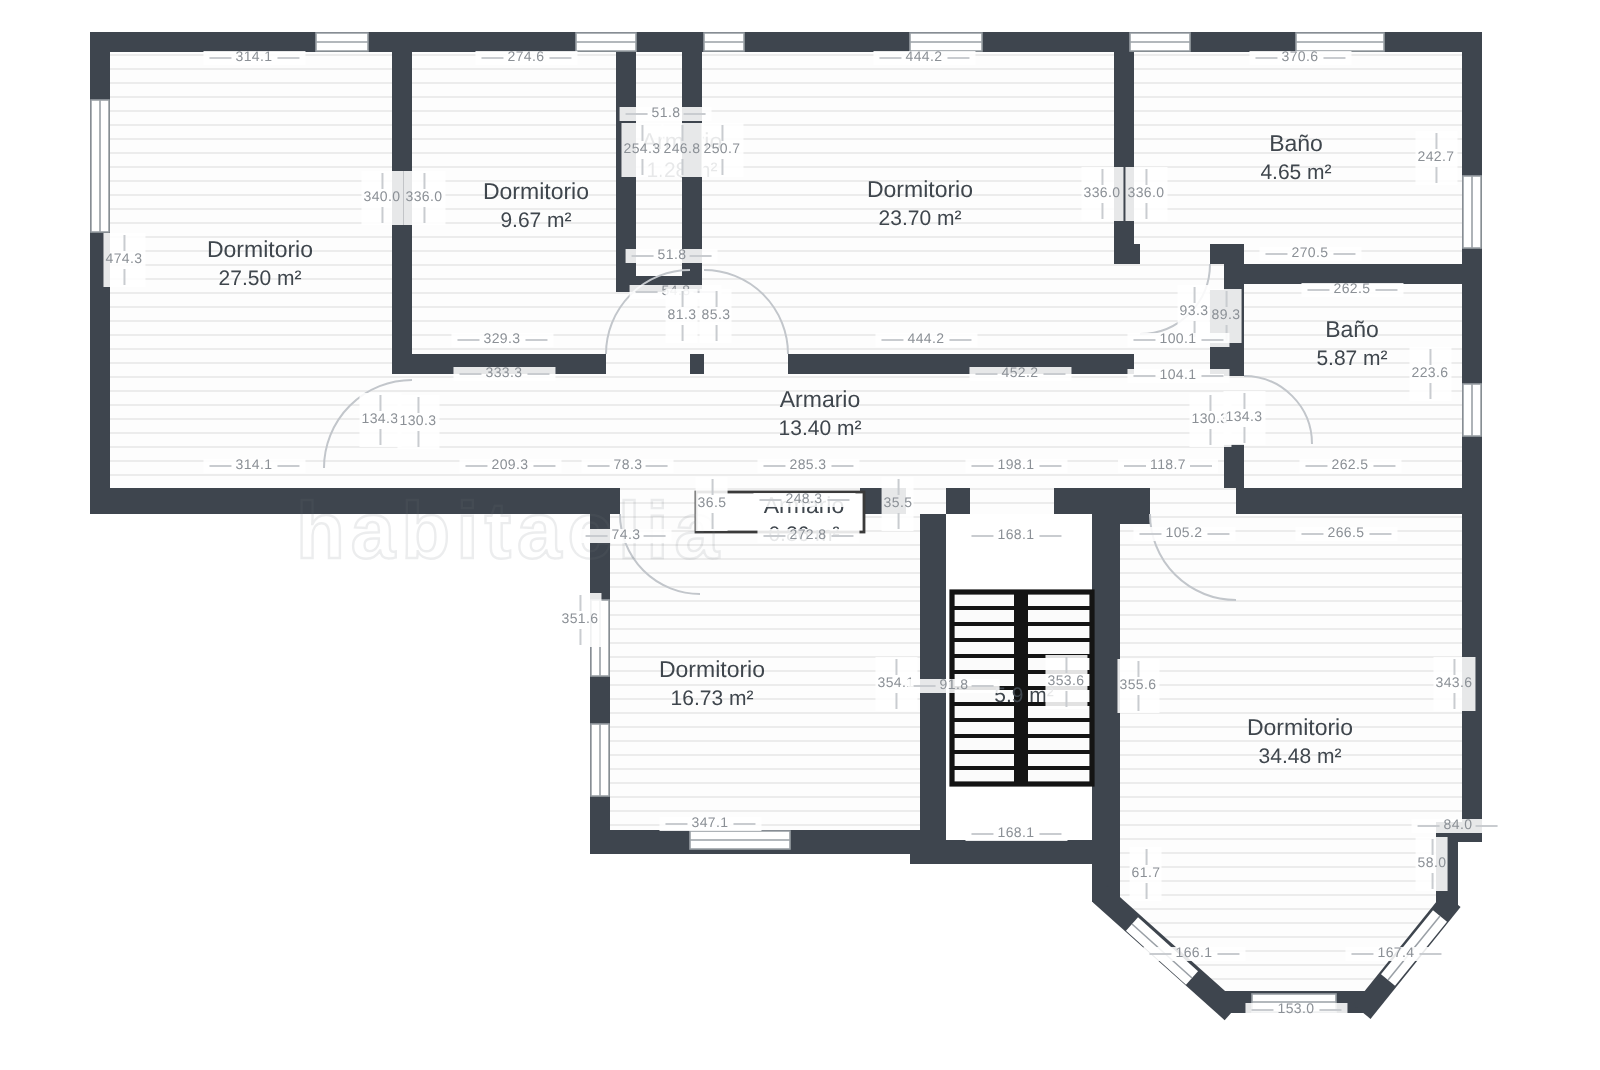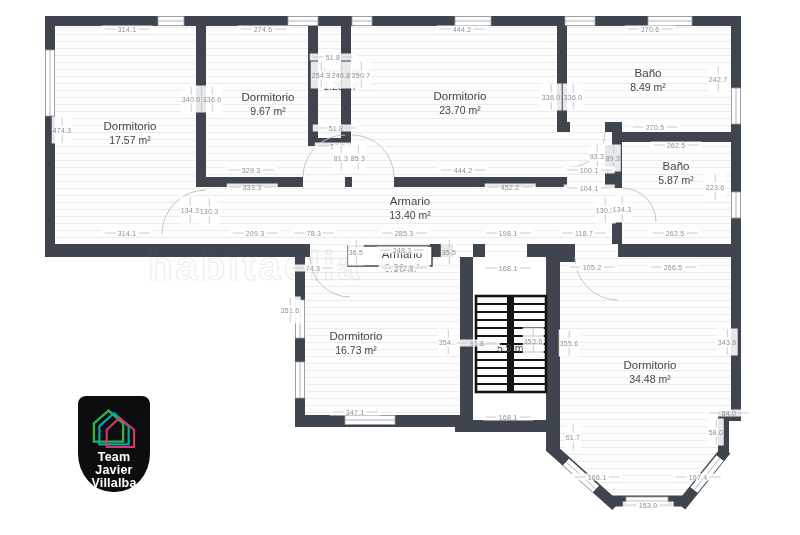--- a/index.html
+++ b/index.html
@@ -201,52 +201,40 @@
         <line class="tread" x1="476" y1="376" x2="507" y2="376"></line>
           <line class="tread" x1="514" y1="376" x2="546" y2="376"></line>
         <line class="tread" x1="476" y1="384" x2="507" y2="384"></line>
           <line class="tread" x1="514" y1="384" x2="546" y2="384"></line>
       </g>
     </g>
   </svg>
 
   <div id="watermark">habitaclia</div>
 
-  <div id="logo">
-    <svg class="houses" width="50" height="42" viewBox="0 0 54 46">
-      <path d="M5 19 L21 5 L37 19 V39 H5 Z" fill="none" stroke="#35ad4b" stroke-width="2.6"></path>
-      <path d="M11 22 L27 8 L43 22 V42 H11 Z" fill="none" stroke="#00a9ad" stroke-width="2.4"></path>
-      <path d="M19 26 L33 13 L49 26 V45 H19 Z" fill="none" stroke="#d63568" stroke-width="2.4"></path>
-    </svg>
-    <div class="txt">
-      <span>Team</span><br>
-      <span>Javier</span><br>
-      <span>Villalba</span>
-    </div>
-  </div>
 
 <div class="room-label" style="left: 130px; top: 133px;">
       <span class="nm">Dormitorio</span>
-      <span class="ar">17.57 m²</span>
+      <span class="ar">27.50 m²</span>
     </div>
     <div class="room-label" style="left: 268px; top: 104px;">
       <span class="nm">Dormitorio</span>
       <span class="ar">9.67 m²</span>
     </div>
     <div class="room-label" style="left: 341px; top: 79px;">
       <span class="nm">Armario</span>
       <span class="ar">1.28 m²</span>
     </div>
     <div class="room-label" style="left: 460px; top: 103px;">
       <span class="nm">Dormitorio</span>
       <span class="ar">23.70 m²</span>
     </div>
     <div class="room-label" style="left: 648px; top: 80px;">
       <span class="nm">Baño</span>
-      <span class="ar">8.49 m²</span>
+      <span class="ar">4.65 m²</span>
     </div>
     <div class="room-label" style="left: 676px; top: 173px;">
       <span class="nm">Baño</span>
       <span class="ar">5.87 m²</span>
     </div>
     <div class="room-label" style="left: 410px; top: 208px;">
       <span class="nm">Armario</span>
       <span class="ar">13.40 m²</span>
     </div>
     <div class="room-label" style="left: 402px; top: 261px;">

